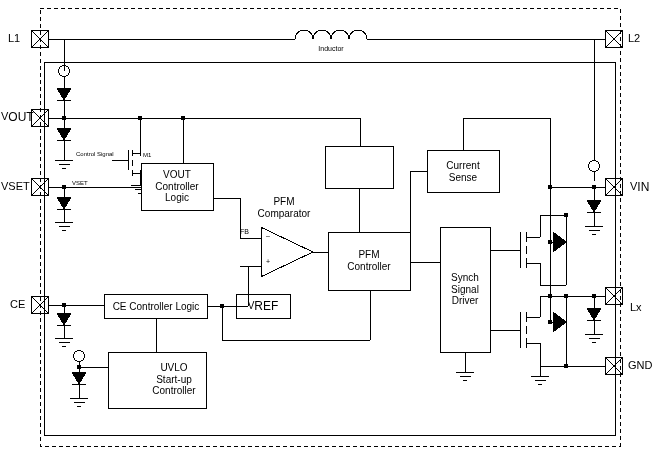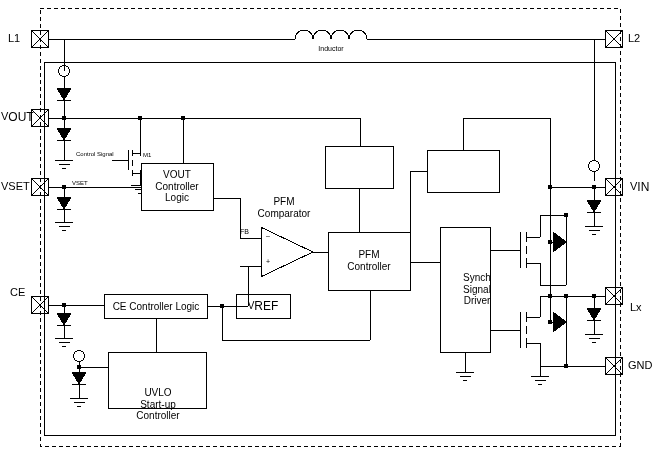--- a/index.html
+++ b/index.html
@@ -268,57 +268,61 @@
     <line x1="459.5" y1="376" x2="470.5" y2="376"></line>
     <line x1="463" y1="380" x2="467" y2="380"></line>
 
   </g>
 </svg>
 
 <div class="lbl pinlbl" style="left:8px;top:32px;">L1</div>
 <div class="lbl pinlbl" style="left:628px;top:32px;text-align:center;">L2</div>
 <div class="lbl pinlbl" style="left:1px;top:110px;"><span>V</span><span class="sub">OUT</span></div>
 <div class="lbl pinlbl" style="left:1px;top:180px;">VSET</div>
-<div class="lbl pinlbl" style="left:10px;top:286px;">CE</div>
+<div class="lbl pinlbl" style="left:10px;top:298px;">CE</div>
 <div class="lbl pinlbl" style="left:630px;top:180px;">V<span class="sub">IN</span></div>
 <div class="lbl pinlbl" style="left:630px;top:301px;">Lx</div>
 <div class="lbl pinlbl" style="left:628px;top:359px;">GND</div>
 
 <div class="lbl small ctr" style="left:331px;top:45px;">Inductor</div>
 
 <div class="lbl tiny" style="left:76px;top:151px;">Control Signal</div>
 <div class="lbl tiny" style="left:143px;top:152px;">M1</div>
 <div class="lbl tiny" style="left:72px;top:180px;">VSET</div>
 
 <div class="lbl blklbl ctr" style="left:177px;top:169px;width:90px;">
   <span>VOUT</span><br>
   <span>Controller</span><br>
   <span>Logic</span>
 </div>
 
 
+<div class="lbl blklbl ctr" style="left:463px;top:160px;width:80px;">
+  <span>Current</span><br>
+  <span>Sense</span>
+</div>
 
 <div class="lbl blklbl ctr" style="left:369px;top:249px;width:90px;">
   <span>PFM</span><br>
   <span>Controller</span>
 </div>
 
-<div class="lbl blklbl ctr" style="left:477px;top:272px;width:60px;">
+<div class="lbl blklbl ctr" style="left:465px;top:272px;width:60px;">
   <span>Synch</span><br>
   <span>Signal</span><br>
   <span>Driver</span>
 </div>
 
 <div class="lbl blklbl ctr" style="left:156px;top:301px;width:110px;">CE Controller Logic</div>
 
 <div class="lbl blklbl ctr" style="left:263px;top:300px;width:60px;">
   <span>V</span><span class="sub">REF</span>
 </div>
 
-<div class="lbl blklbl ctr" style="left:158px;top:362px;width:100px;margin-top:25px;">
+<div class="lbl blklbl ctr" style="left:174px;top:362px;width:100px;">
   <span>UVLO</span><br>
   <span>Start-up</span><br>
   <span>Controller</span>
 </div>
 
 <div class="lbl blklbl ctr" style="left:284px;top:196px;width:80px;">
   <span>PFM</span><br>
   <span>Comparator</span>
 </div>
 

